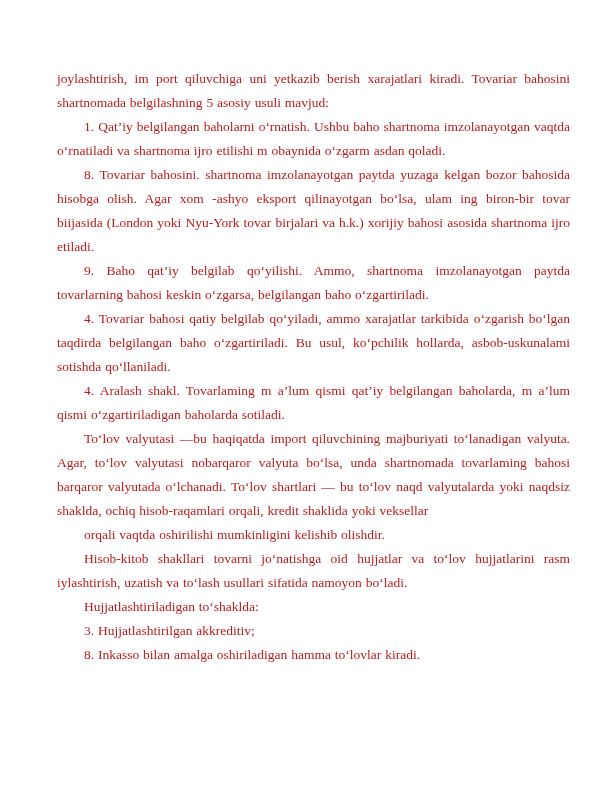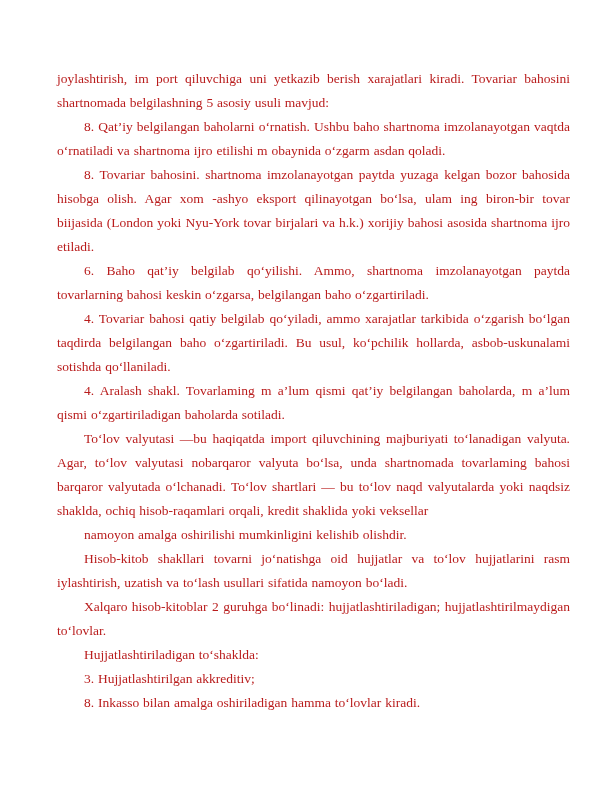--- a/index.html
+++ b/index.html
@@ -36,26 +36,25 @@
   .content p.no-indent {
     text-indent: 0;
   }
 </style>
 </head>
 <body>
 
 <div class="page">
   <div class="content">
     <p class="no-indent">joylashtirish, im port qiluvchiga uni yetkazib berish xarajatlari kiradi. Tovariar bahosini shartnomada belgilashning 5 asosiy usuli mavjud:</p>
-    <p class="indent">8. Qat’iy belgilangan baholarni o‘rnatish. Ushbu baho shartnoma imzolanayotgan vaqtda o‘rnatiladi va shartnoma ijro etilishi m obaynida o‘zgarm asdan qoladi.</p>
+    <p class="indent">1. Qat’iy belgilangan baholarni o‘rnatish. Ushbu baho shartnoma imzolanayotgan vaqtda o‘rnatiladi va shartnoma ijro etilishi m obaynida o‘zgarm asdan qoladi.</p>
     <p class="indent">8. Tovariar bahosini. shartnoma imzolanayotgan paytda yuzaga kelgan bozor bahosida hisobga olish. Agar xom -ashyo eksport qilinayotgan bo‘lsa, ulam ing biron-bir tovar biijasida (London yoki Nyu-York tovar birjalari va h.k.) xorijiy bahosi asosida shartnoma ijro etiladi.</p>
-    <p class="indent">6. Baho qat’iy belgilab qo‘yilishi. Ammo, shartnoma imzolanayotgan paytda tovarlarning bahosi keskin o‘zgarsa, belgilangan baho o‘zgartiriladi.</p>
+    <p class="indent">9. Baho qat’iy belgilab qo‘yilishi. Ammo, shartnoma imzolanayotgan paytda tovarlarning bahosi keskin o‘zgarsa, belgilangan baho o‘zgartiriladi.</p>
     <p class="indent">4. Tovariar bahosi qatiy belgilab qo‘yiladi, ammo xarajatlar tarkibida o‘zgarish bo‘lgan taqdirda belgilangan baho o‘zgartiriladi. Bu usul, ko‘pchilik hollarda, asbob-uskunalami sotishda qo‘llaniladi.</p>
     <p class="indent">4. Aralash shakl. Tovarlaming m a’lum qismi qat’iy belgilangan baholarda, m a’lum qismi o‘zgartiriladigan baholarda sotiladi.</p>
     <p class="indent">To‘lov valyutasi —bu haqiqatda import qiluvchining majburiyati to‘lanadigan valyuta. Agar, to‘lov valyutasi nobarqaror valyuta bo‘lsa, unda shartnomada tovarlaming bahosi barqaror valyutada o‘lchanadi. To‘lov shartlari — bu to‘lov naqd valyutalarda yoki naqdsiz shaklda, ochiq hisob-raqamlari orqali, kredit shaklida yoki veksellar</p>
-    <p class="indent">namoyon amalga oshirilishi mumkinligini kelishib olishdir.</p>
+    <p class="indent">orqali vaqtda oshirilishi mumkinligini kelishib olishdir.</p>
     <p class="indent">Hisob-kitob shakllari tovarni jo‘natishga oid hujjatlar va to‘lov hujjatlarini rasm iylashtirish, uzatish va to‘lash usullari sifatida namoyon bo‘ladi.</p>
-    <p class="indent">Xalqaro hisob-kitoblar 2 guruhga bo‘linadi: hujjatlashtiriladigan; hujjatlashtirilmaydigan to‘lovlar.</p>
     <p class="indent">Hujjatlashtiriladigan to‘shaklda:</p>
     <p class="indent">3. Hujjatlashtirilgan akkreditiv;</p>
     <p class="indent">8. Inkasso bilan amalga oshiriladigan hamma to‘lovlar kiradi.</p>
   </div>
 </div>
 
 </body></html>

